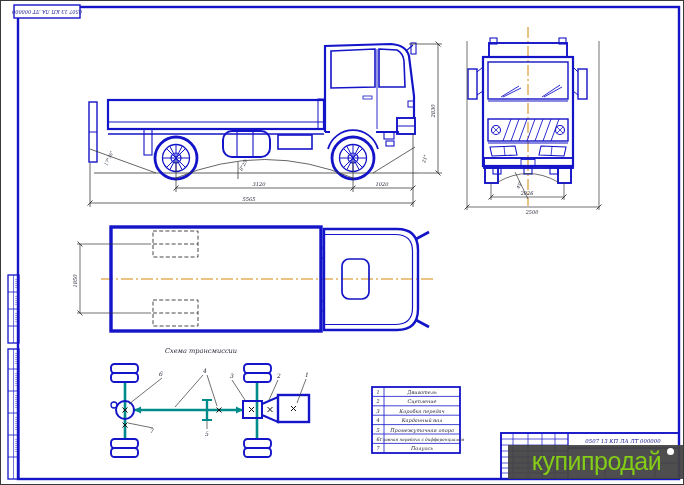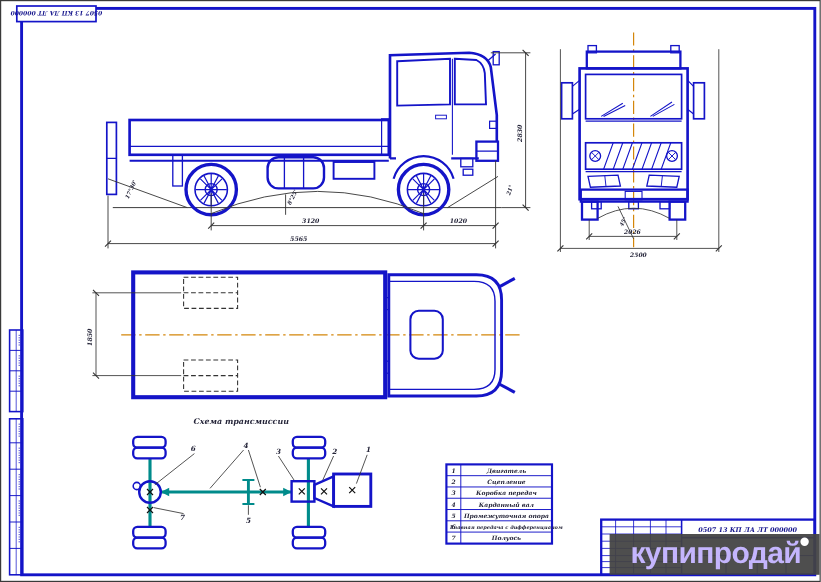--- a/index.html
+++ b/index.html
@@ -1,21 +1,21 @@
 <!DOCTYPE html>
 <html><head>
 <meta charset="utf-8">
 <style>
   html,body{margin:0;padding:0;background:#888;}
-  #sheet{position:relative;width:684px;height:485px;background:#ffffff;border:1px solid #3a3a3a;box-sizing:border-box;overflow:hidden;font-family:"DejaVu Serif",serif;font-weight:bold;}
+  #sheet{position:relative;width:684px;height:485px;background:#ffffff;border:1px solid #3a3a3a;box-sizing:border-box;overflow:hidden;font-family:"DejaVu Serif",serif;}
   #sheet svg{position:absolute;left:0;top:0;}
   .lbl{font-family:"DejaVu Serif",serif;font-style:italic;fill:#26263a;}
   .blulbl{font-family:"DejaVu Serif",serif;font-style:italic;fill:#15158c;}
   #watermark{position:absolute;left:507px;top:444px;width:177px;height:34px;background:rgba(67,67,67,0.94);display:flex;align-items:center;justify-content:center;z-index:5;}
-  #watermark .wm-text{color:#c4b5fd;font-family:"Liberation Sans",sans-serif;font-size:25px;letter-spacing:-0.5px;line-height:1;padding-bottom:2px;}
+  #watermark .wm-text{color:#84cc16;font-family:"Liberation Sans",sans-serif;font-size:25px;letter-spacing:-0.5px;line-height:1;padding-bottom:2px;}
   .wm-dot{position:absolute;right:11px;top:3px;width:7px;height:7px;border-radius:50%;background:#fff;}
 </style>
 </head>
 <body>
 
 <div id="sheet">
 <svg width="684" height="485" viewBox="0 0 684 485">
   <defs>
     <marker id="mt" markerWidth="8" markerHeight="8" refX="4" refY="4" orient="auto" markerUnits="userSpaceOnUse">
       <path d="M1.5,6.5 L6.5,1.5" stroke="#333" stroke-width="0.9" fill="none"></path>

